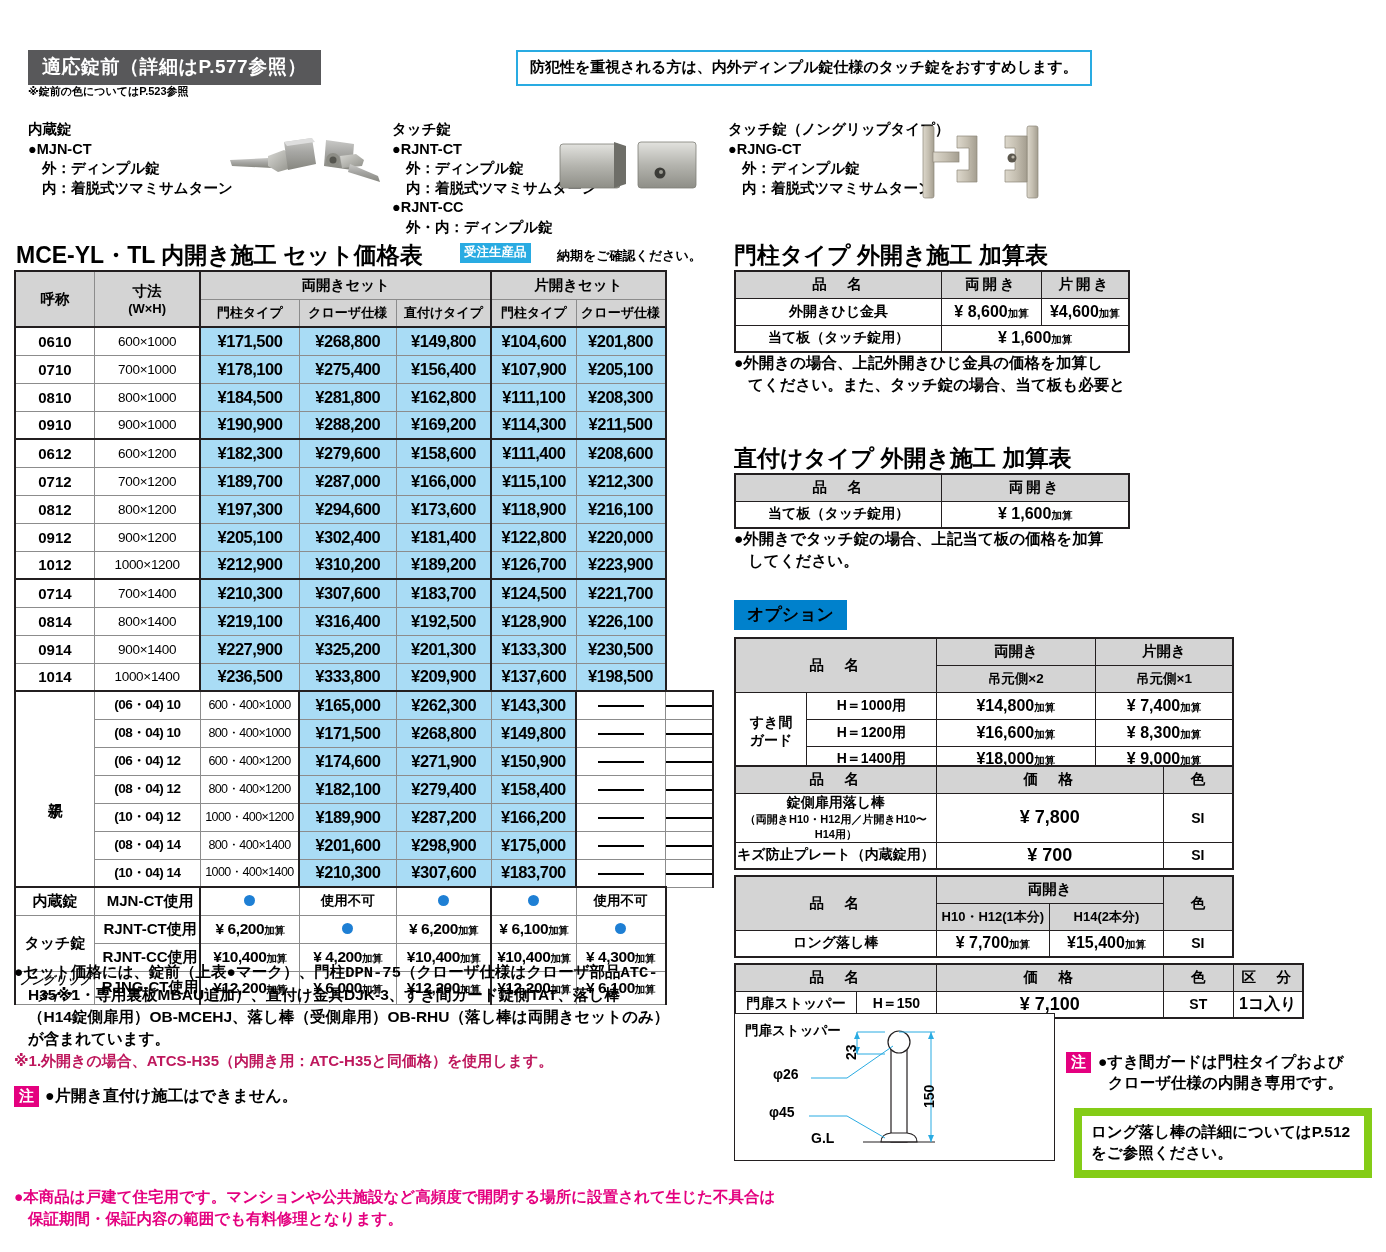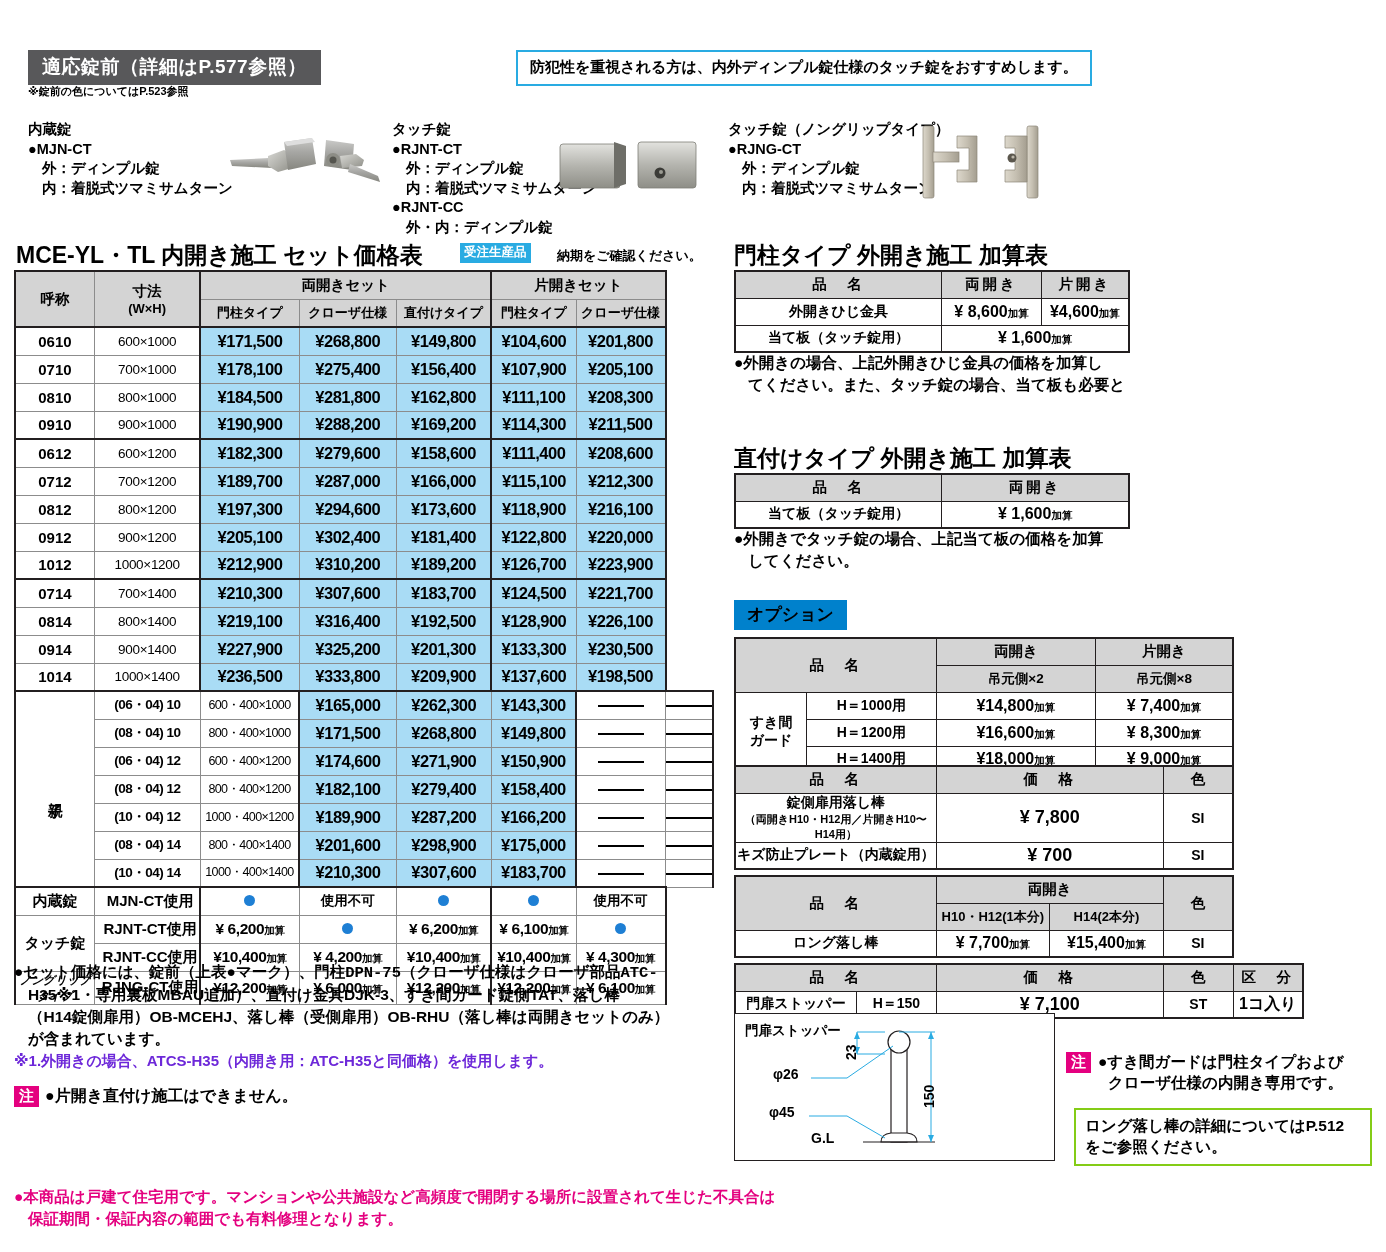--- a/index.html
+++ b/index.html
@@ -94,21 +94,21 @@
   
   .note-main {
     position:absolute; left:14px; top:962px; width:706px;
     font-size:15.5px; font-weight:bold; line-height:1.42;
     text-indent:0;
   }
   .note-main p { margin:0; }
   .note-main .hang { padding-left:14px; text-indent:-14px;font-family:Liberation Mono, monospace; }
   .note-1 {
     position:absolute; left:14px; top:1052px; width:706px;
-    font-size:15px; font-weight:bold; color:#6d28d9;
+    font-size:15px; font-weight:bold; color:#be185d;
   }
   .chu-row { position:absolute; left:14px; top:1086px; display:flex; align-items:flex-start; gap:6px; }
   .chu-badge {
     background:#e4007f; color:#fff; font-weight:bold; font-size:15px;
     padding:1px 5px 2px 5px; line-height:1.2;
   }
   .chu-text { font-size:16px; font-weight:bold; }
 
   
   .rtable { position:absolute; font-size:13px; }
@@ -136,21 +136,21 @@
   
   .stopper-box {
     position:absolute; border:1px solid #231f20; background:#fff;
   }
   .stopper-label { position:absolute; font-size:13.5px; font-weight:bold; }
   .dim-txt { position:absolute; font-size:14px; font-weight:bold; font-family:"Liberation Sans",sans-serif; }
   .dim-rot { transform:rotate(-90deg); transform-origin:left top; }
 
   .chu-row2 { position:absolute; display:flex; align-items:flex-start; gap:7px; }
   .cyanbox {
-    position:absolute; border:2px solid #84cc16; font-size:15.5px; font-weight:bold;
+    position:absolute; border:8px solid #84cc16; font-size:15.5px; font-weight:bold;
     line-height:1.35; padding:6px 9px;
   }
 
   .bottom-note {
     position:absolute; left:14px; top:1186px; width:820px;
     color:#e4007f; font-size:15.5px; font-weight:bold; line-height:1.4;
   }
   .bottom-note .hang { padding-left:14px; text-indent:-14px; }
 </style>
 </head>
@@ -569,21 +569,21 @@
         <col style="width:138px">
       </colgroup>
     <tbody>
         <tr>
       <th rowspan="2" colspan="2">品　名</th>
       <th class="nospace">両開き</th>
       <th class="nospace">片開き</th>
     </tr>
     <tr>
       <th class="nospace" style="font-size:13.5px">吊元側×2</th>
-      <th class="nospace" style="font-size:13.5px">吊元側×8</th>
+      <th class="nospace" style="font-size:13.5px">吊元側×1</th>
     </tr>
     <tr>
       <td rowspan="3" class="lbl">
         <div>すき間</div>
         <div>ガード</div>
       </td>
       <td class="lbl">H＝1000用</td>
       <td class="val"><span>¥14,800</span><span class="sm">加算</span></td>
       <td class="val"><span>¥  7,400</span><span class="sm">加算</span></td>
     </tr>

